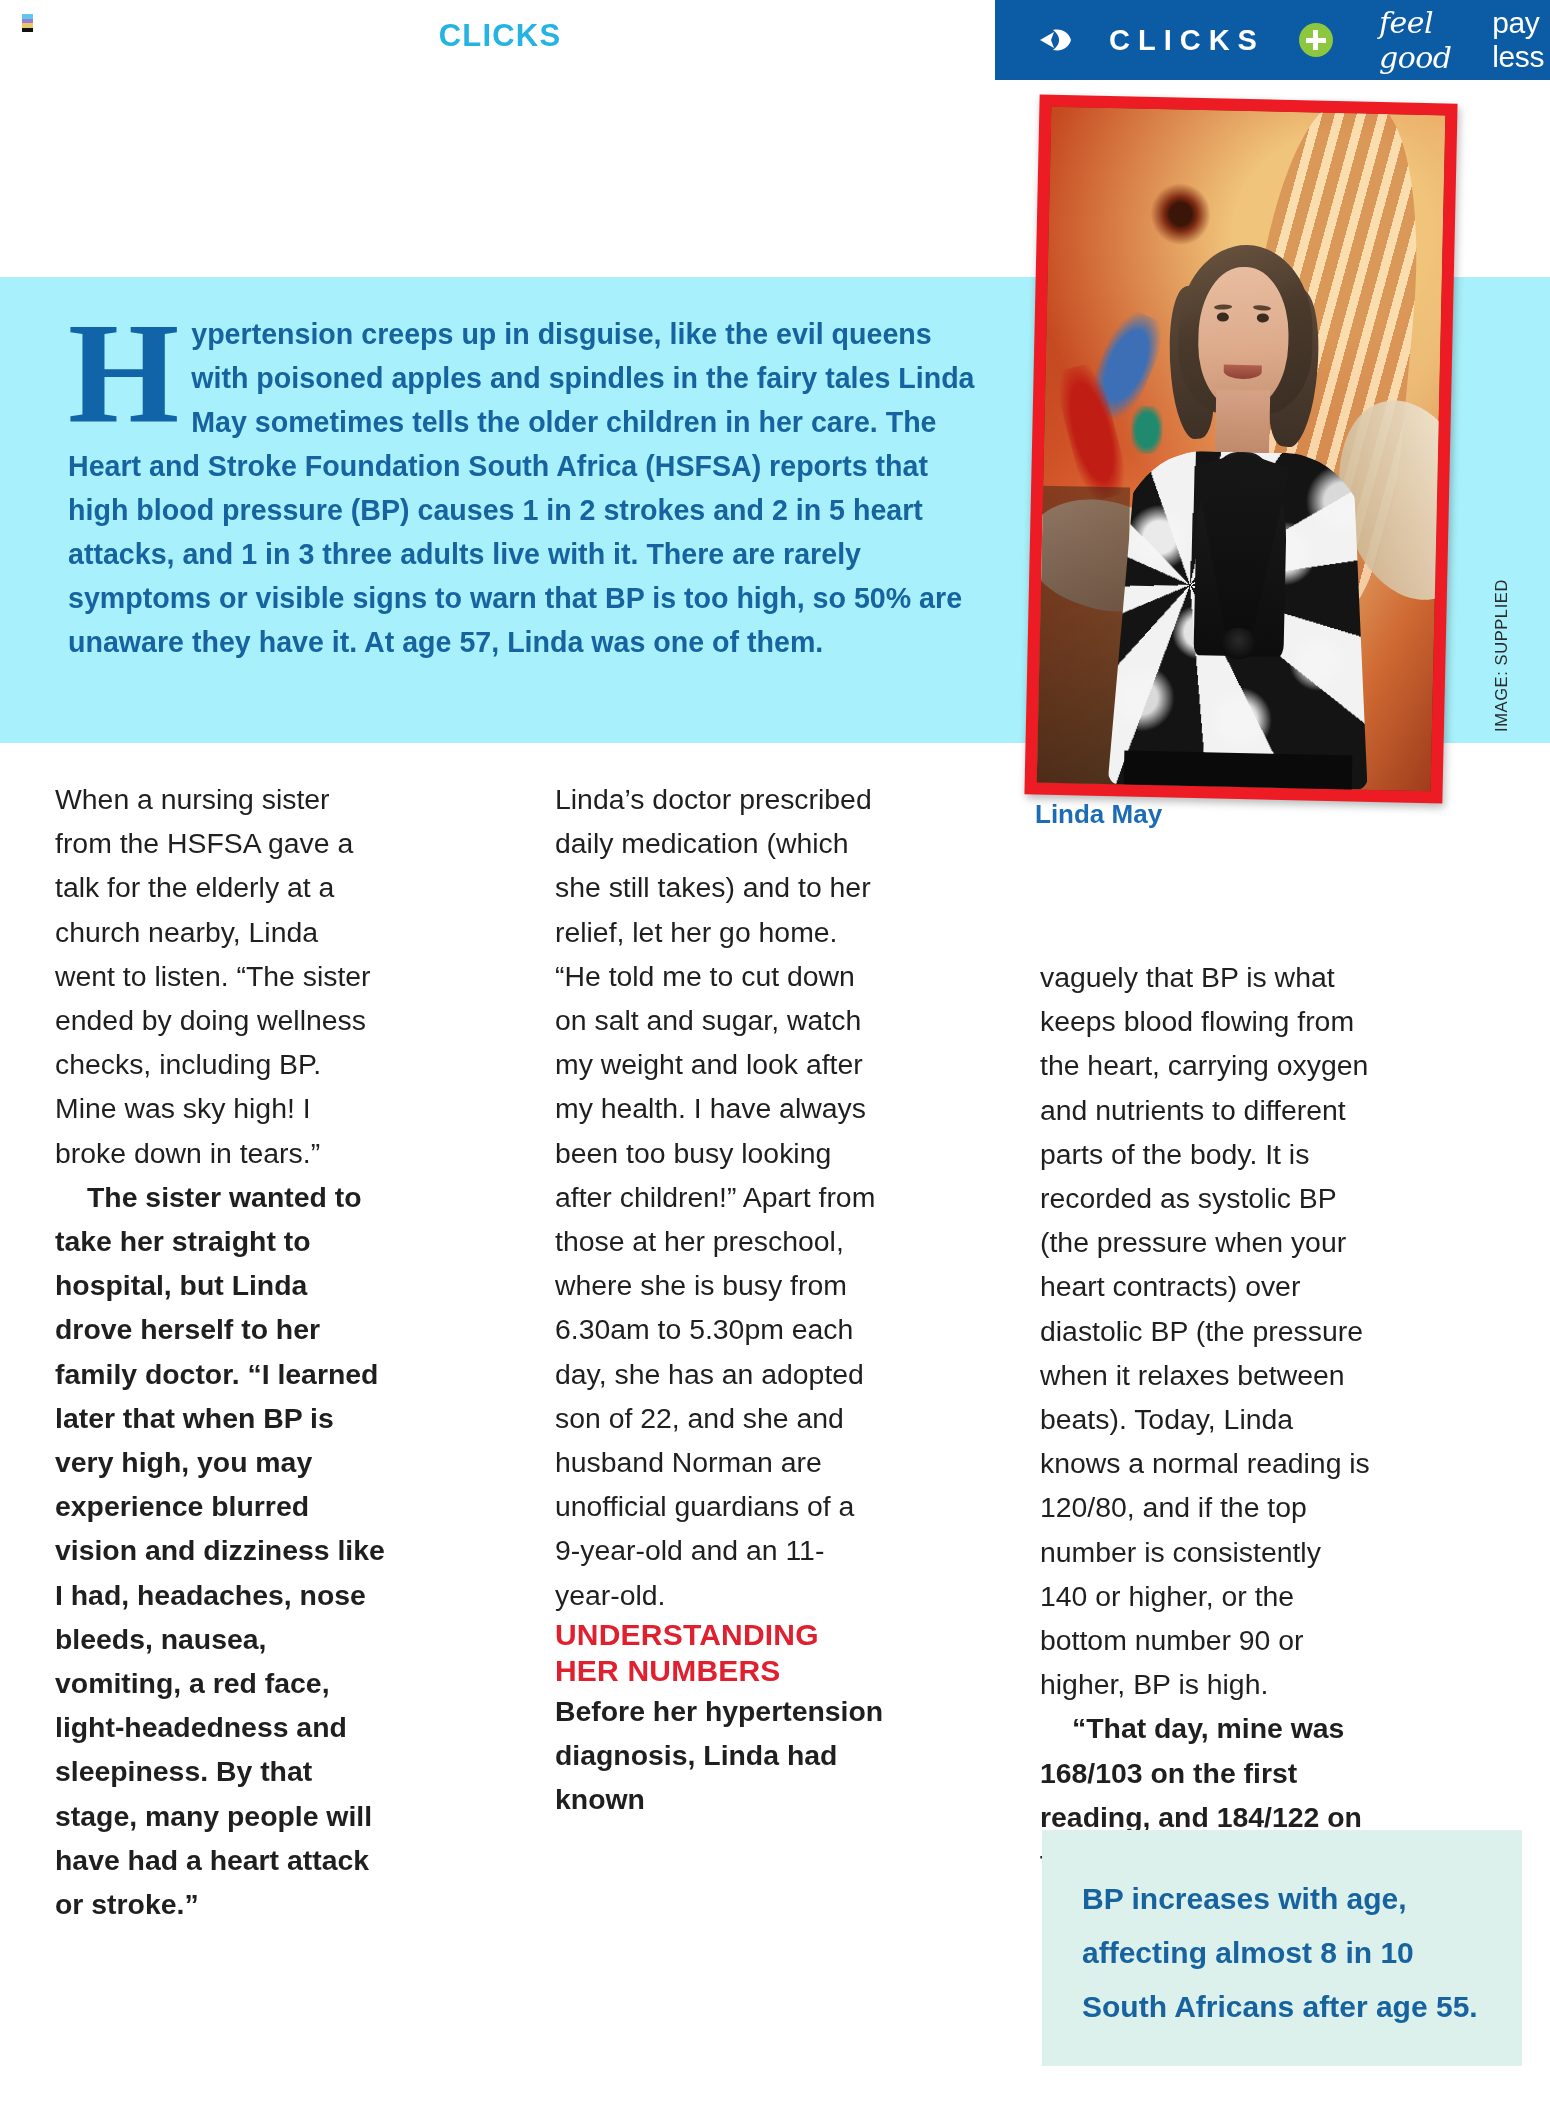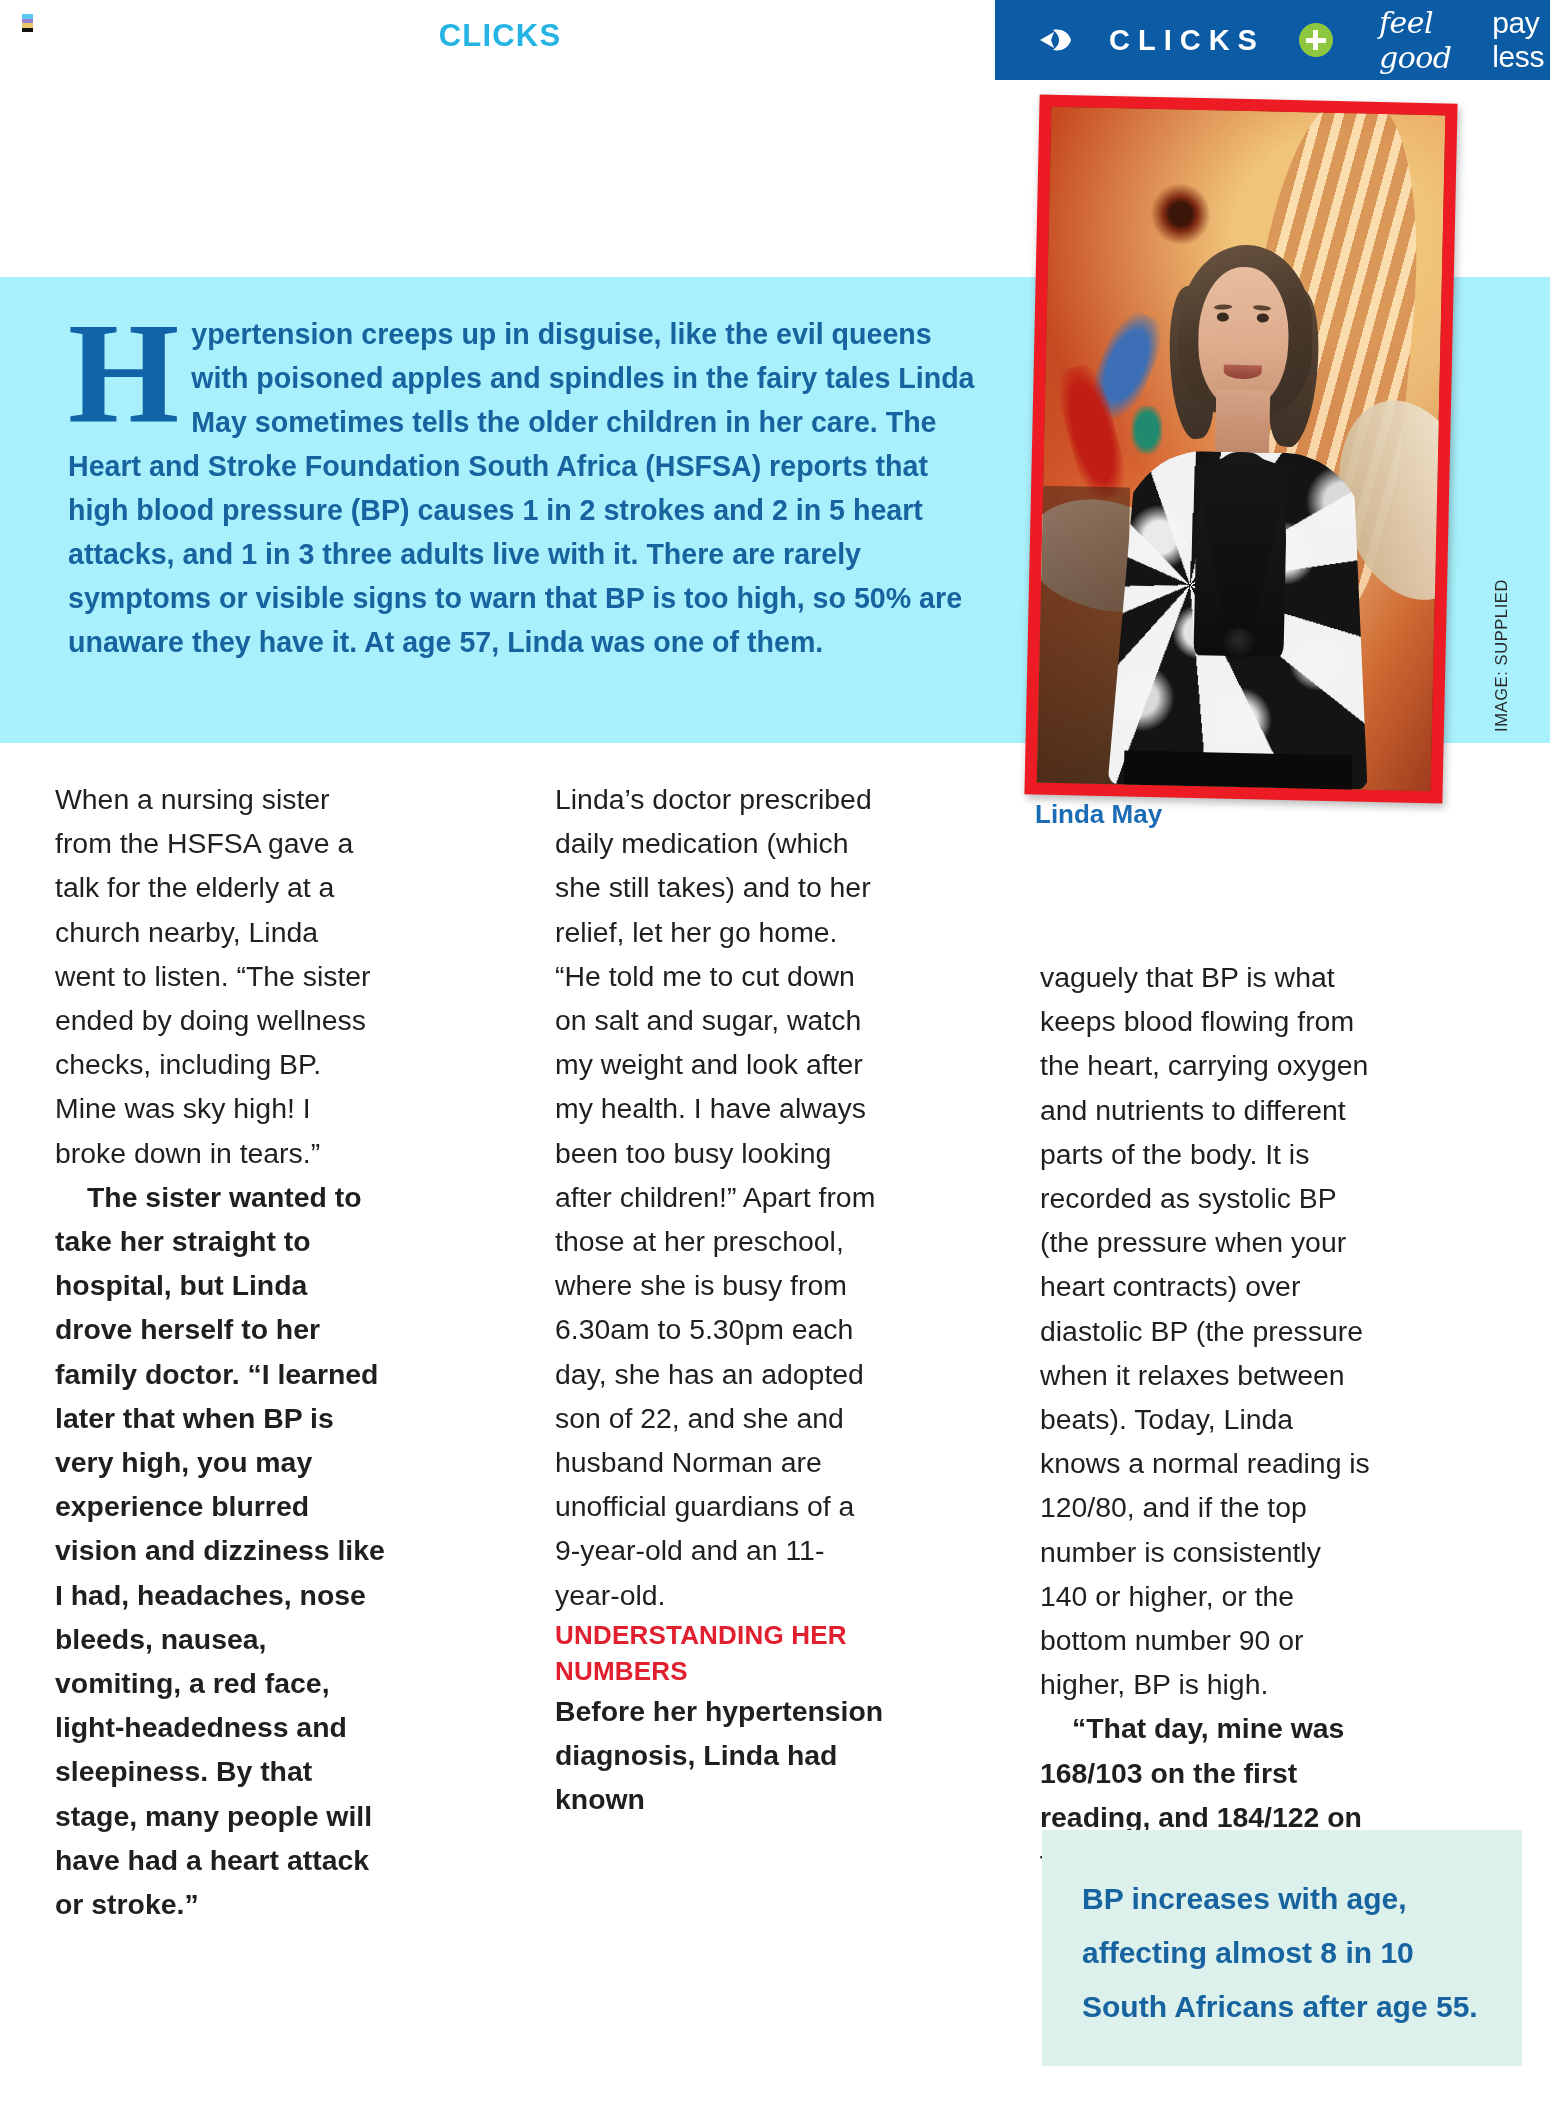--- a/index.html
+++ b/index.html
@@ -217,21 +217,21 @@
   }
 
   
   .col{position:absolute;color:#1f1f1f;font-size:28.4px;line-height:44.2px;}
   .col p{margin:0;}
   .col p + p{text-indent:32px;font-weight:bold;}
   #col-1{left:55px;top:777px;width:330px;}
   #col-2{left:555px;top:777px;width:330px;}
   #col-3{left:1040px;top:955px;width:330px;}
   .subhead{
-    color:#e0202e;font-size:26px;font-weight:bold;line-height:36px;
+    color:#e0202e;font-size:30px;font-weight:bold;line-height:36px;
     letter-spacing:0.2px;margin:34px 0 6px 0;text-indent:0 !important;
   }
 
   
   #fact-box{
     position:absolute;left:1042px;top:1830px;width:480px;height:236px;
     background:#dcf0ec;
   }
   #fact-text{
     position:absolute;left:40px;top:42px;width:400px;

